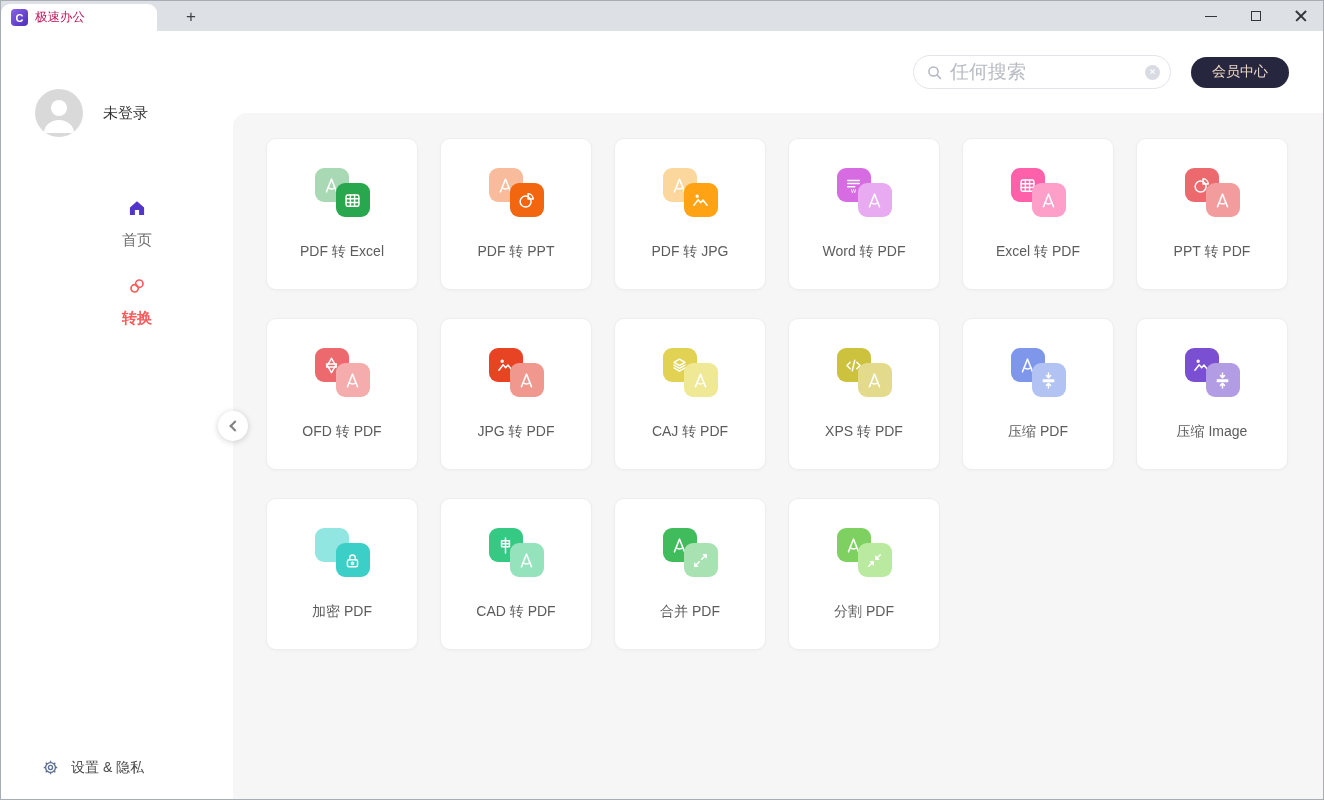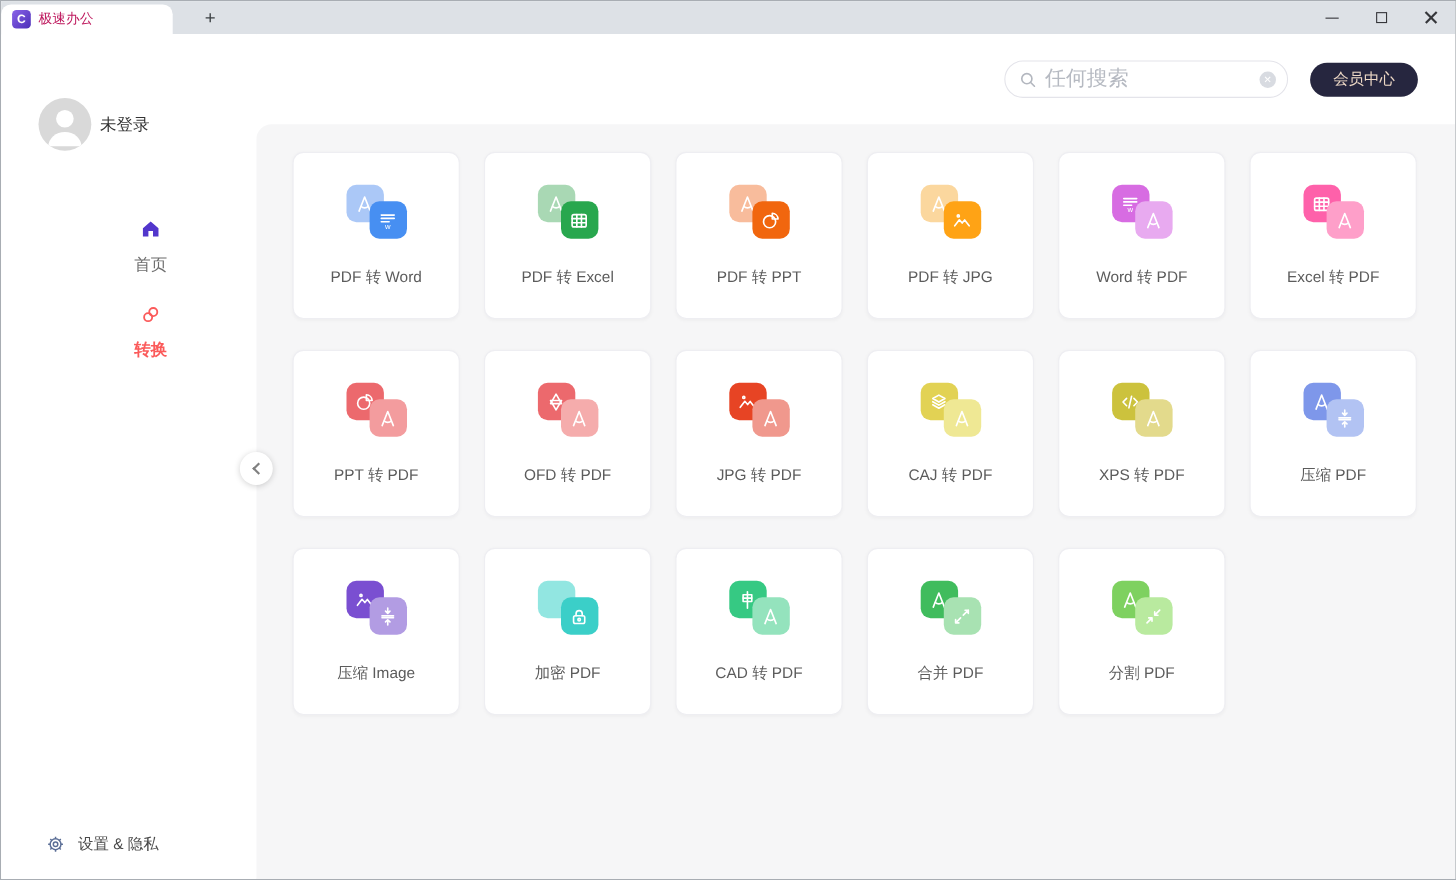--- a/index.html
+++ b/index.html
@@ -19,21 +19,21 @@
   .glyph-close { position:relative; width:12px; height:12px; }
   .glyph-close::before,.glyph-close::after { content:""; position:absolute; left:-1px; top:5px; width:14px; height:1.6px; background:#35363a; }
   .glyph-close::before { transform:rotate(45deg); }
   .glyph-close::after { transform:rotate(-45deg); }
 
   
   .app { flex:1; display:flex; position:relative; min-height:0; }
 
   
   .sidebar { width:232px; background:#fff; position:relative; flex:0 0 auto; }
-  .profile { display:flex; align-items:center; gap:8px; padding:58px 0 0 34px; }
+  .profile { display:flex; align-items:center; gap:20px; padding:58px 0 0 34px; }
   .avatar { width:48px; height:48px; border-radius:50%; background:#d9d9d9; overflow:hidden; display:flex; align-items:center; justify-content:center; }
   .profile-name { font-size:15px; color:#333; }
   .nav { margin-top:48px; }
   .nav-item { display:flex; align-items:center; gap:13px; padding:13px 0 13px 40px; font-size:15px; color:#6e6e6e; cursor:pointer;flex-direction:column; }
   .nav-item.active { color:#fb5a5a; font-weight:bold; }
   .settings { position:absolute; left:40px; bottom:22px; display:flex; align-items:center; gap:11px; font-size:14px; color:#4a4a4a; cursor:pointer; }
 
   
   .collapse-handle { position:absolute; left:217px; top:380px; width:30px; height:30px; border-radius:50%; background:#fff; box-shadow:0 1px 6px rgba(0,0,0,.18); z-index:20; display:flex; align-items:center; justify-content:center; cursor:pointer; }
   .chevron-left { width:8px; height:8px; border-left:2px solid #808080; border-bottom:2px solid #808080; transform:rotate(45deg); margin-left:3px; }
@@ -135,37 +135,20 @@
           </svg>
           <input class="search-input" placeholder="任何搜索" style="">
           <div class="search-clear">✕</div>
         </div>
         <div class="member-btn">会员中心</div>
       </div>
       <div class="content">
         <div class="grid" id="grid">
             <div class="card">
               <div class="card-icon">
-       <div class="sq back" style="background:#abc8f7">
-         <svg width="21" height="21" viewBox="0 0 24 24">
-                    <path d="M6.2 19.3 L12 4.7 L17.8 19.3" fill="none" stroke="#fff" stroke-width="1.7" stroke-linecap="round" stroke-linejoin="round"></path>
-                    <path d="M8.4 14.6 C10.1 16.5 13.9 16.5 15.6 14.6" fill="none" stroke="#fff" stroke-width="1.7" stroke-linecap="round" stroke-linejoin="round"></path>
-                  </svg>
-       </div>
-       <div class="sq front" style="background:#478ff2">
-         <svg width="21" height="21" viewBox="0 0 24 24">
-                    <path d="M5.3 6.3 H18.7 M5.3 9.8 H18.7 M5.3 13.3 H13.4" fill="none" stroke="#fff" stroke-width="1.7" stroke-linecap="round" stroke-linejoin="round"></path>
-                    <text x="12" y="20.6" font-size="8" fill="#fff" text-anchor="middle" font-family="Liberation Sans,sans-serif">w</text>
-                  </svg>
-       </div>
-     </div>
-     <div class="card-label">PDF 转 Word</div>
-            </div>
-            <div class="card">
-              <div class="card-icon">
        <div class="sq back" style="background:#a9d8b4">
          <svg width="21" height="21" viewBox="0 0 24 24">
                     <path d="M6.2 19.3 L12 4.7 L17.8 19.3" fill="none" stroke="#fff" stroke-width="1.7" stroke-linecap="round" stroke-linejoin="round"></path>
                     <path d="M8.4 14.6 C10.1 16.5 13.9 16.5 15.6 14.6" fill="none" stroke="#fff" stroke-width="1.7" stroke-linecap="round" stroke-linejoin="round"></path>
                   </svg>
        </div>
        <div class="sq front" style="background:#28a74e">
          <svg width="21" height="21" viewBox="0 0 24 24">
                     <rect x="4.7" y="5.8" width="14.6" height="12.8" rx="1.8" fill="none" stroke="#fff" stroke-width="1.7" stroke-linecap="round" stroke-linejoin="round"></rect>
                     <path d="M9.6 5.8 V18.6 M14.4 5.8 V18.6 M4.7 10 H19.3 M4.7 14.3 H19.3" fill="none" stroke="#fff" stroke-width="1.7" stroke-linecap="round" stroke-linejoin="round"></path>

